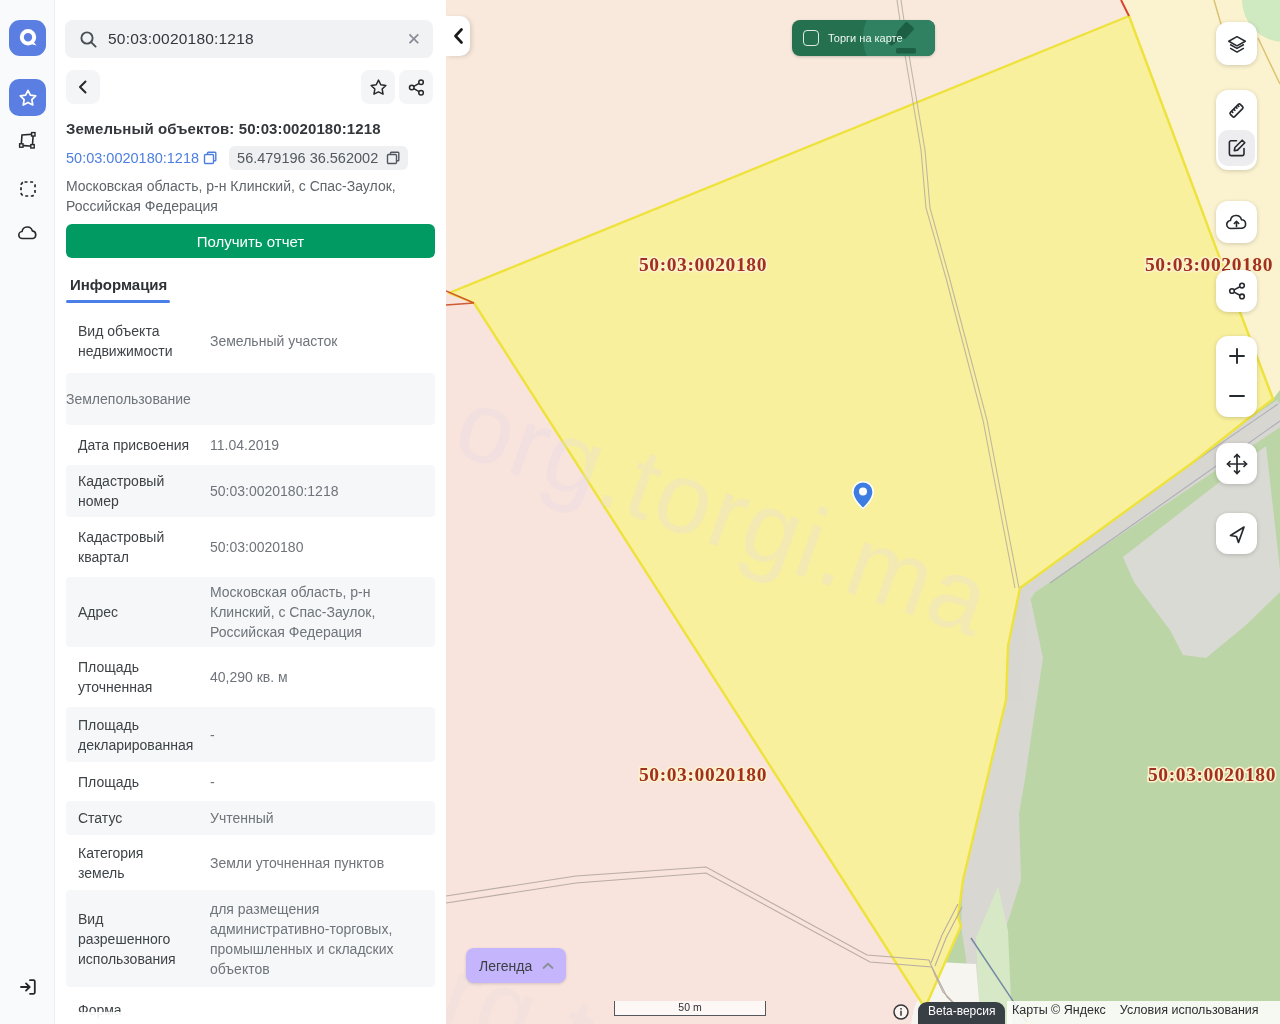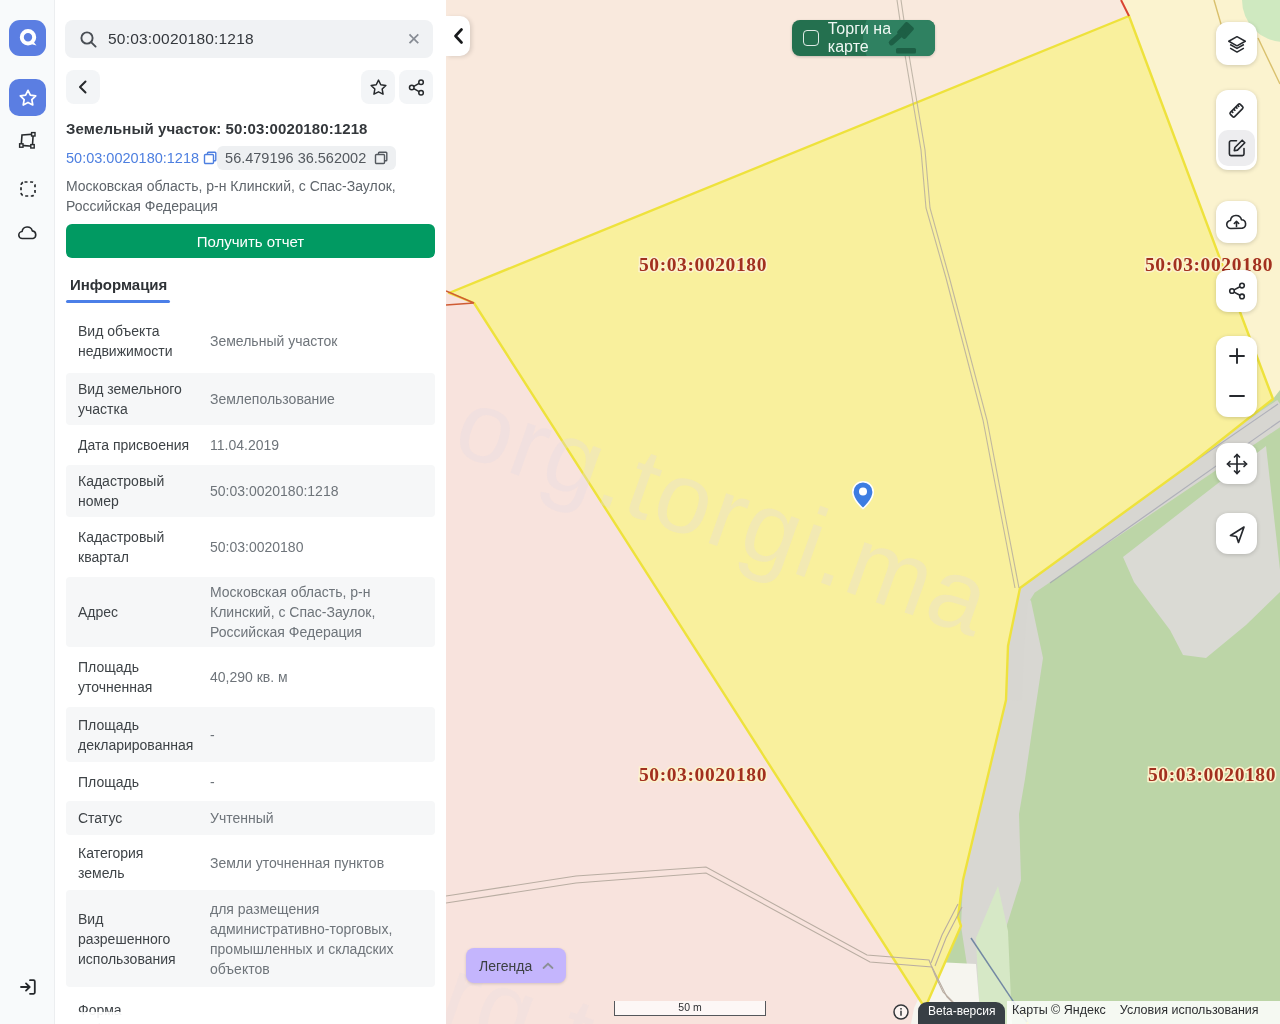--- a/index.html
+++ b/index.html
@@ -14,39 +14,39 @@
 
 #panel { left:55px; top:0; width:391px; height:908px; background:#fff; z-index:25; }
 #search { position:absolute; left:10px; top:20px; width:368px; height:38px; background:#f0f2f4; border-radius:8px; display:flex; align-items:center; }
 #search .q { margin-left:14px; }
 #search .txt { margin-left:10px; font-size:15.5px; color:#33373c; letter-spacing:.2px; }
 #search .x { position:absolute; right:12px; font-size:17px; color:#878c94; }
 .hbtn { position:absolute; top:70px; width:34px; height:34px; background:#f3f5f7; border-radius:8px; display:flex; align-items:center; justify-content:center; }
 #title { position:absolute; left:11px; top:120px; font-size:15px; font-weight:bold; color:#33373b; letter-spacing:.1px; }
 #chiprow { position:absolute; left:11px; top:146px; height:24px; display:flex; align-items:center; }
 #chipblue { color:#4d7fe0; font-size:14.5px; display:flex; align-items:center; }
-#chipgray { background:#eef0f2; border-radius:6px; height:24px; padding:0 8px; font-size:14.5px; color:#53585e; display:flex; align-items:center; }
+#chipgray { margin-left:12px; background:#eef0f2; border-radius:6px; height:24px; padding:0 8px; font-size:14.5px; color:#53585e; display:flex; align-items:center; }
 #addr { position:absolute; left:11px; top:176px; font-size:14px; color:#5f656b; line-height:20px; }
 #getbtn { position:absolute; left:11px; top:224px; width:369px; height:34px; background:#019a62; border-radius:6px; color:#fff; font-size:15px; display:flex; align-items:center; justify-content:center; }
 #tab { position:absolute; left:15px; top:276px; font-size:15px; font-weight:bold; color:#2e3236; }
 #tabline { position:absolute; left:11px; top:300px; width:104px; height:3px; background:#4b7fe8; border-radius:2px; }
 #rows { position:absolute; left:11px; top:313px; width:369px; }
 #fade { position:absolute; left:0; top:1012px; width:391px; height:12px; background:#fff; opacity:.92; z-index:5; }
 .row { display:flex; margin-bottom:4px; border-radius:4px; }
 .row.g { background:#f6f7f8; }
 .row .lab { width:144px; padding:0 6px 0 12px; font-size:14px; color:#3e4347; line-height:20px; display:flex; flex-direction:column; justify-content:center; }
 .row .val { flex:1; padding-right:8px; font-size:14px; color:#6e747a; line-height:20px; display:flex; flex-direction:column; justify-content:center; }
 
 
 #map { left:446px; top:0; width:834px; height:1024px; overflow:hidden; background:#f8e3dd; z-index:1; }
 #collapse { position:absolute; left:0; top:16px; width:24px; height:40px; background:#fff; border-radius:0 10px 10px 0; box-shadow:2px 1px 4px rgba(0,0,0,.12); display:flex; align-items:center; justify-content:center; z-index:10; }
 #torgi { position:absolute; left:346px; top:20px; width:143px; height:36px; border-radius:8px; background:#24704f; overflow:hidden; display:flex; align-items:center; z-index:10; box-shadow:0 1px 3px rgba(0,0,0,.2); }
 #torgi .hl { position:absolute; right:-20px; top:-28px; width:92px; height:92px; border-radius:50%; background:#2f8161; }
 #torgi .cb { position:relative; margin-left:11px; width:16px; height:16px; border:1.5px solid rgba(255,255,255,.85); border-radius:4px; }
-#torgi .tx { position:relative; margin-left:9px; color:#eef7f2; font-size:16px; }
+#torgi .tx { position:relative; margin-left:9px; color:#eef7f2; font-size:11px; }
 .mctl { position:absolute; left:770px; width:41px; background:#fff; border-radius:12px; box-shadow:0 1px 4px rgba(0,0,0,.18); display:flex; flex-direction:column; align-items:center; z-index:10; }
 .cell { width:41px; height:40px; display:flex; align-items:center; justify-content:center; }
 #legend { position:absolute; left:20px; top:948px; width:100px; height:35px; background:#c4b5fd; border-radius:8px; box-shadow:0 1px 3px rgba(0,0,0,.15); display:flex; align-items:center; z-index:10; font-size:14px; color:#3c4043; }
 #scalebar { position:absolute; left:168px; top:1001px; width:152px; height:15px; background:rgba(255,255,255,.72); border:1.5px solid #54575b; border-top:none; font-size:10.5px; color:#2e3033; text-align:center; line-height:12px; z-index:10; }
 #infoc { position:absolute; left:447px; top:1004px; z-index:10; }
 #beta { position:absolute; left:472px; top:1002px; height:32px; padding:0 10px; background:#383f45; border-radius:9px; color:#fff; font-size:12px; line-height:18px; z-index:10; }
 #copyr { position:absolute; left:561px; top:1001px; width:273px; height:25px; background:rgba(255,255,255,.85); padding:0 5px; font-size:12.5px; color:#2c2e30; line-height:19px; z-index:10; white-space:nowrap; }
 #copyr span { margin-left:14px; }
 </style></head>
 <body>
@@ -110,21 +110,21 @@
       </svg>
   </div>
   <div class="hbtn" style="left:344px;">
     <svg width="19" height="19" viewBox="0 0 20 20" fill="none" stroke="#26292c" stroke-width="1.6">
         <circle cx="5" cy="10" r="2.4"></circle>
         <circle cx="14.8" cy="4.4" r="2.4"></circle>
         <circle cx="14.8" cy="15.6" r="2.4"></circle>
         <path d="M7.2,8.8 l5.5,-3.2 M7.2,11.2 l5.5,3.2"></path>
       </svg>
   </div>
-  <div id="title">Земельный участок: 50:03:0020180:1218</div>
+  <div id="title">Земельный объектов: 50:03:0020180:1218</div>
   <div id="chiprow">
     <span id="chipblue">50:03:0020180:1218&nbsp;
       <svg width="14" height="14" viewBox="0 0 14 14" fill="none" stroke="#4d7fe0" stroke-width="1.4">
           <rect x="1.5" y="3.5" width="9" height="9" rx="1"></rect>
           <path d="M4.5,3.5 V2 a.8,.8 0 0 1 .8,-.8 H12 a.8,.8 0 0 1 .8,.8 V9 a.8,.8 0 0 1 -.8,.8 H10.5"></path>
         </svg>
     </span>
     <span id="chipgray">56.479196 36.562002&nbsp;&nbsp;
       <svg width="14" height="14" viewBox="0 0 14 14" fill="none" stroke="#53585e" stroke-width="1.4">
           <rect x="1.5" y="3.5" width="9" height="9" rx="1"></rect>
@@ -136,21 +136,20 @@
   <div id="getbtn">Получить отчет</div>
   <div id="tab">Информация</div>
   <div id="tabline"></div>
   <div id="fade"></div>
   <div id="rows">
     <div class="row" style="height:56px;justify-content:center;">
         <div class="lab">Вид объекта<br>недвижимости</div>
         <div class="val">Земельный участок</div>
       </div>
     <div class="row g" style="height:52px;">
-        <div class="lab">Вид земельного<br>участка</div>
         <div class="val">Землепользование</div>
       </div>
     <div class="row" style="height:32px;">
         <div class="lab" style="white-space:nowrap;">Дата присвоения</div>
         <div class="val">11.04.2019</div>
       </div>
     <div class="row g" style="height:52px;">
         <div class="lab">Кадастровый<br>номер</div>
         <div class="val">50:03:0020180:1218</div>
       </div>

